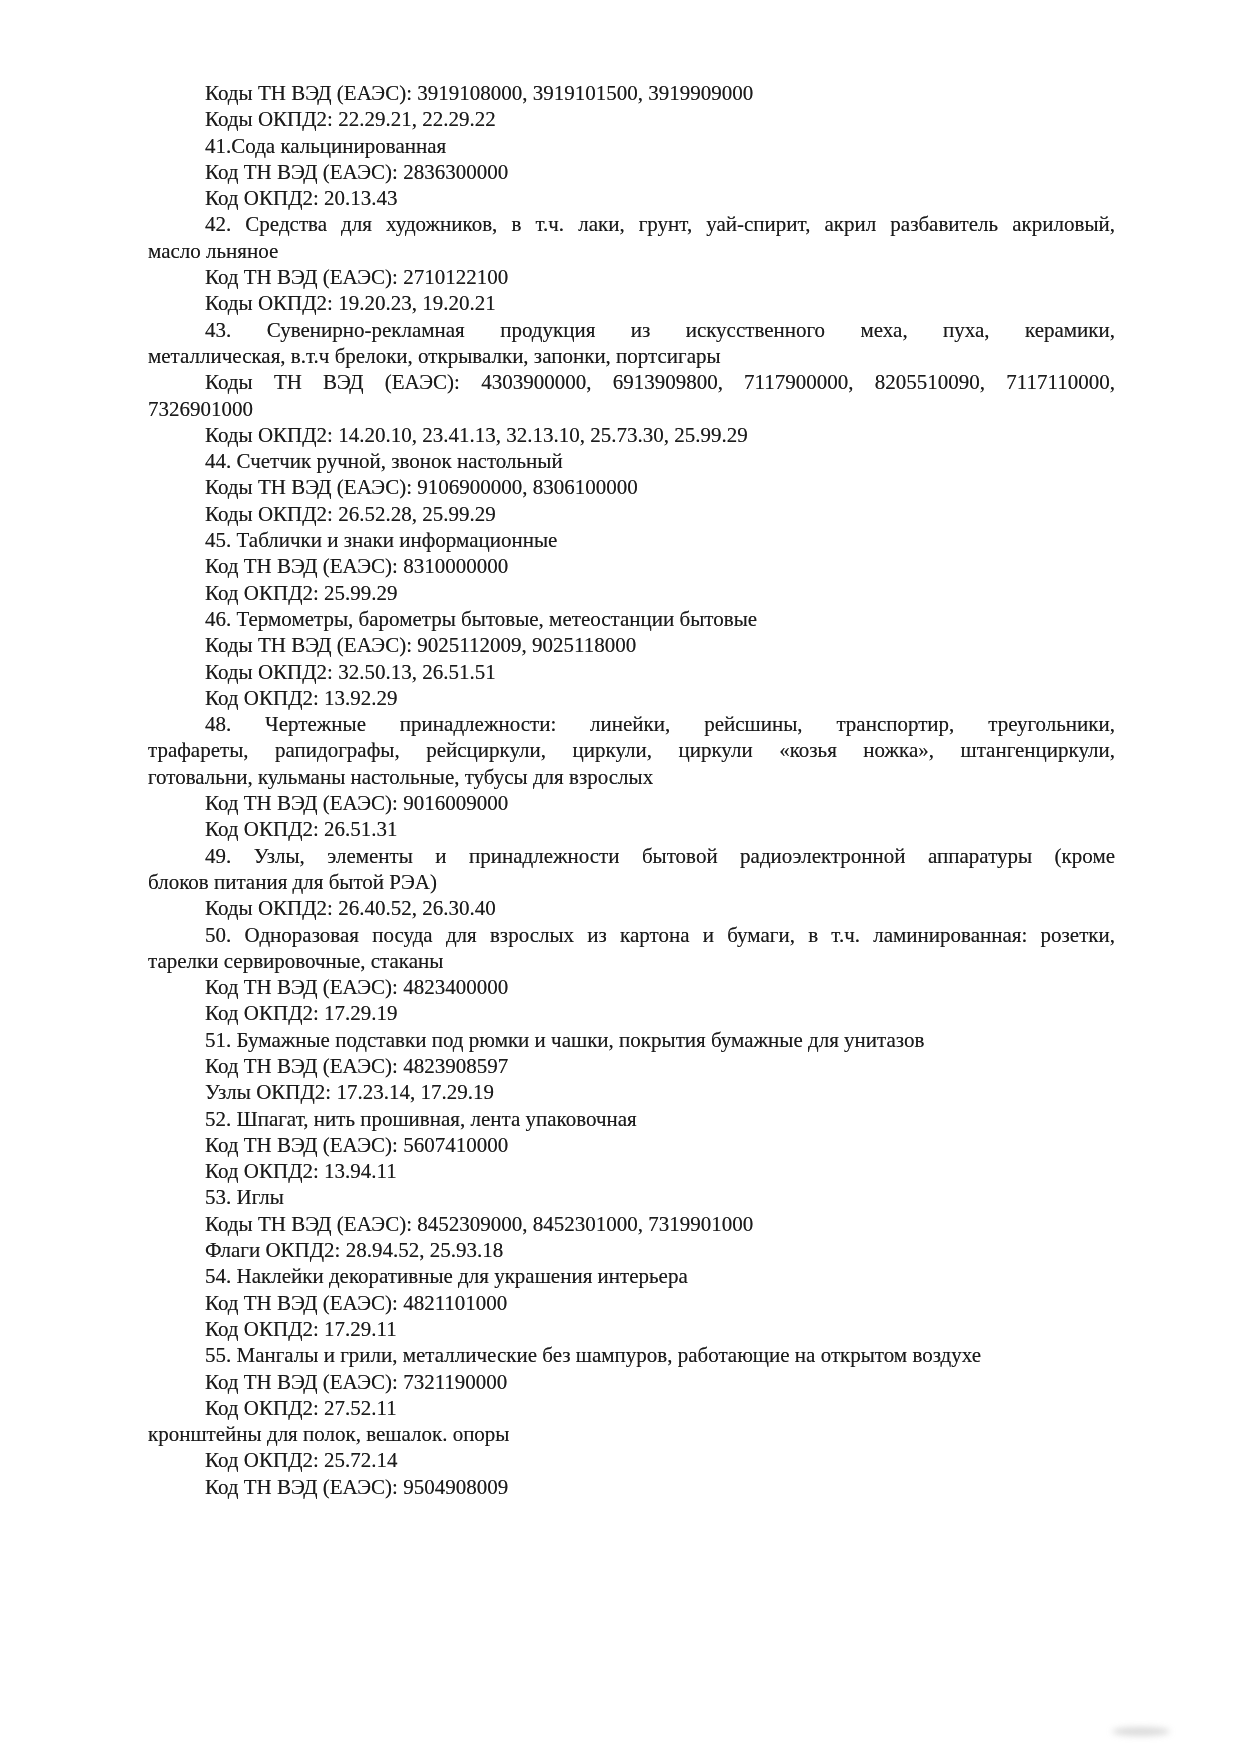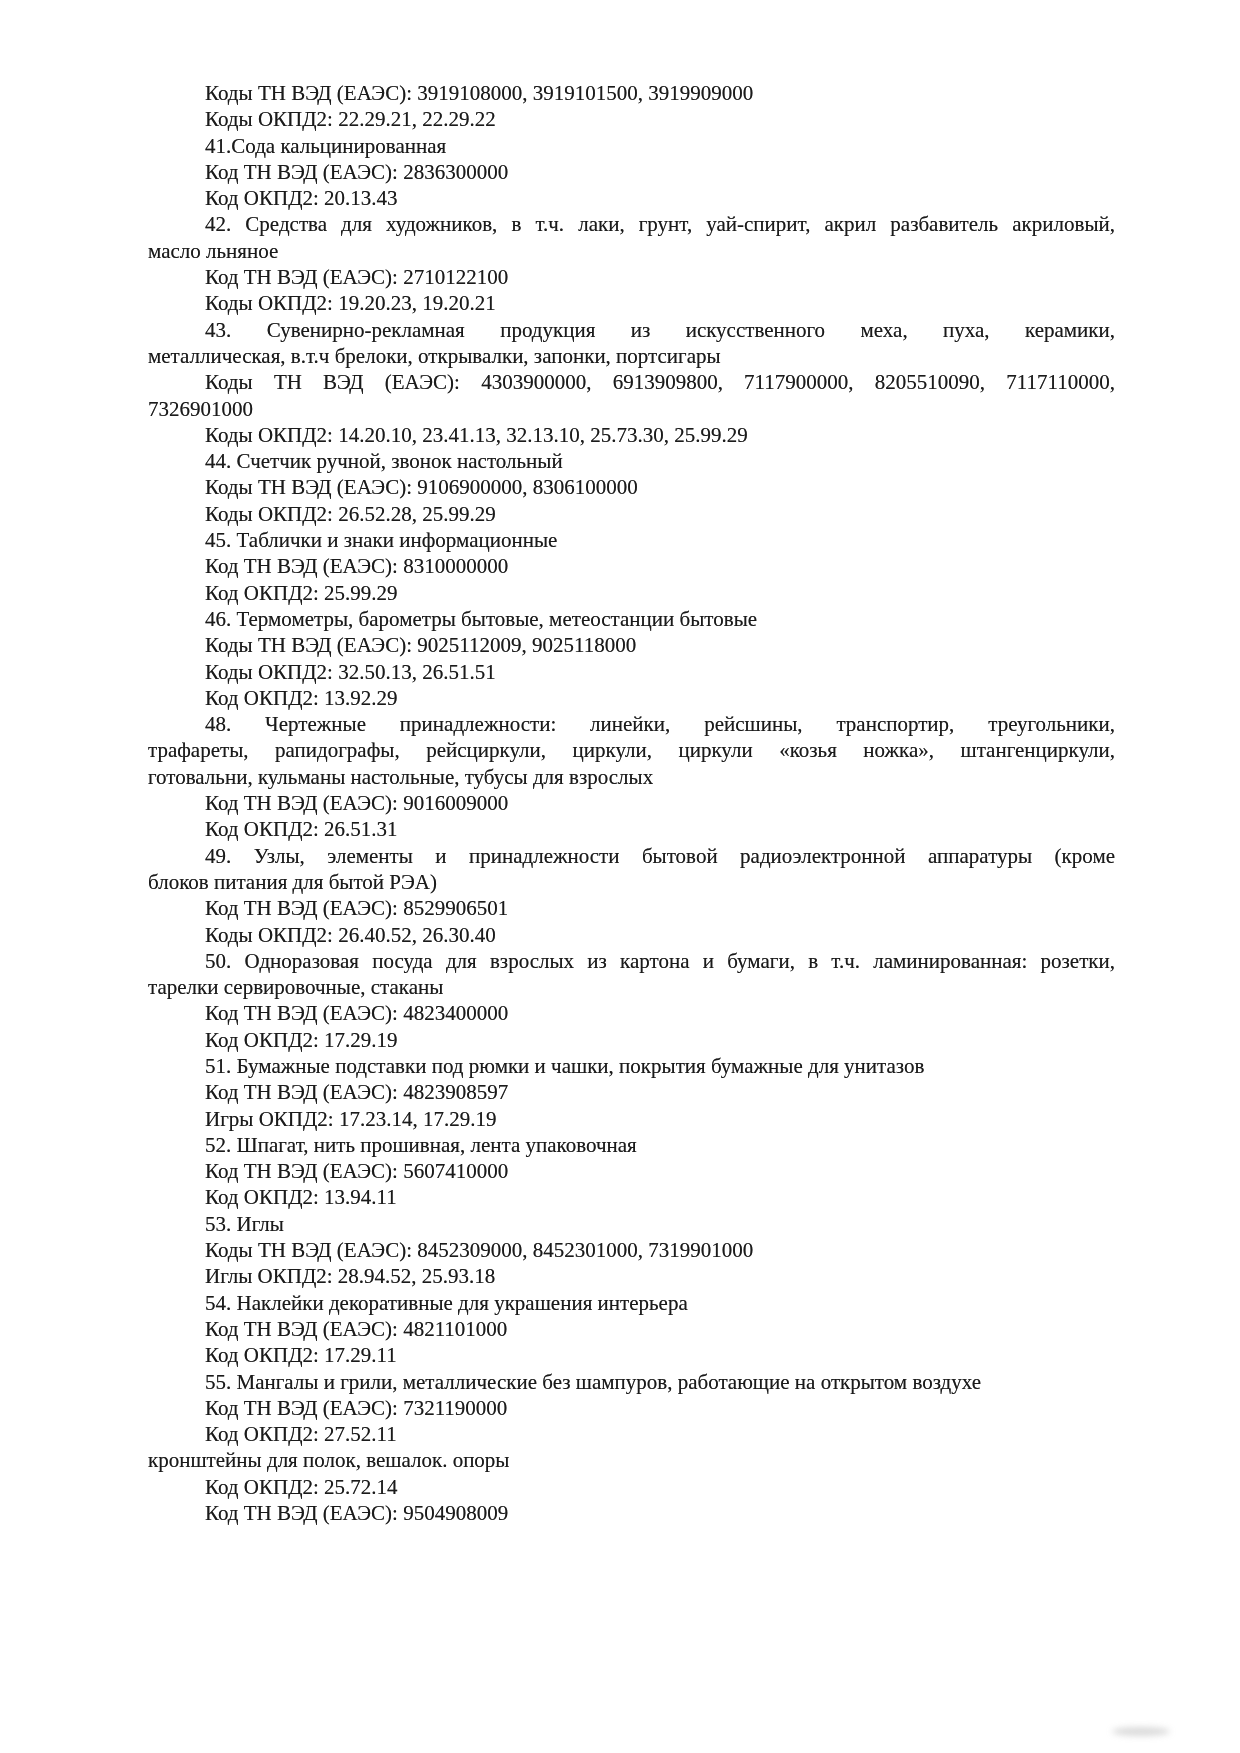--- a/index.html
+++ b/index.html
@@ -80,35 +80,34 @@
       <div class="line indent">Коды ТН ВЭД (ЕАЭС): 9025112009, 9025118000</div>
       <div class="line indent">Коды ОКПД2: 32.50.13, 26.51.51</div>
       <div class="line indent">Код ОКПД2: 13.92.29</div>
       <div class="line indent justify">48. Чертежные принадлежности: линейки, рейсшины, транспортир, треугольники,</div>
       <div class="line justify">трафареты, рапидографы, рейсциркули, циркули, циркули «козья ножка», штангенциркули,</div>
       <div class="line">готовальни, кульманы настольные, тубусы для взрослых</div>
       <div class="line indent">Код ТН ВЭД (ЕАЭС): 9016009000</div>
       <div class="line indent">Код ОКПД2: 26.51.31</div>
       <div class="line indent justify">49. Узлы, элементы и принадлежности бытовой радиоэлектронной аппаратуры (кроме</div>
       <div class="line">блоков питания для бытой РЭА)</div>
-      <div class="line indent">Код ТН ВЭД (ЕАЭС): 8529906501</div>
       <div class="line indent">Коды ОКПД2: 26.40.52, 26.30.40</div>
       <div class="line indent justify">50. Одноразовая посуда для взрослых из картона и бумаги, в т.ч. ламинированная: розетки,</div>
       <div class="line">тарелки сервировочные, стаканы</div>
       <div class="line indent">Код ТН ВЭД (ЕАЭС): 4823400000</div>
       <div class="line indent">Код ОКПД2: 17.29.19</div>
       <div class="line indent">51. Бумажные подставки под рюмки и чашки, покрытия бумажные для унитазов</div>
       <div class="line indent">Код ТН ВЭД (ЕАЭС): 4823908597</div>
-      <div class="line indent">Игры ОКПД2: 17.23.14, 17.29.19</div>
+      <div class="line indent">Узлы ОКПД2: 17.23.14, 17.29.19</div>
       <div class="line indent">52. Шпагат, нить прошивная, лента упаковочная</div>
       <div class="line indent">Код ТН ВЭД (ЕАЭС): 5607410000</div>
       <div class="line indent">Код ОКПД2: 13.94.11</div>
       <div class="line indent">53. Иглы</div>
       <div class="line indent">Коды ТН ВЭД (ЕАЭС): 8452309000, 8452301000, 7319901000</div>
-      <div class="line indent">Иглы ОКПД2: 28.94.52, 25.93.18</div>
+      <div class="line indent">Флаги ОКПД2: 28.94.52, 25.93.18</div>
       <div class="line indent">54. Наклейки декоративные для украшения интерьера</div>
       <div class="line indent">Код ТН ВЭД (ЕАЭС): 4821101000</div>
       <div class="line indent">Код ОКПД2: 17.29.11</div>
       <div class="line indent">55. Мангалы и грили, металлические без шампуров, работающие на открытом воздухе</div>
       <div class="line indent">Код ТН ВЭД (ЕАЭС): 7321190000</div>
       <div class="line indent">Код ОКПД2: 27.52.11</div>
       <div class="line">кронштейны для полок, вешалок. опоры</div>
       <div class="line indent">Код ОКПД2: 25.72.14</div>
       <div class="line indent">Код ТН ВЭД (ЕАЭС): 9504908009</div>
     </div>

